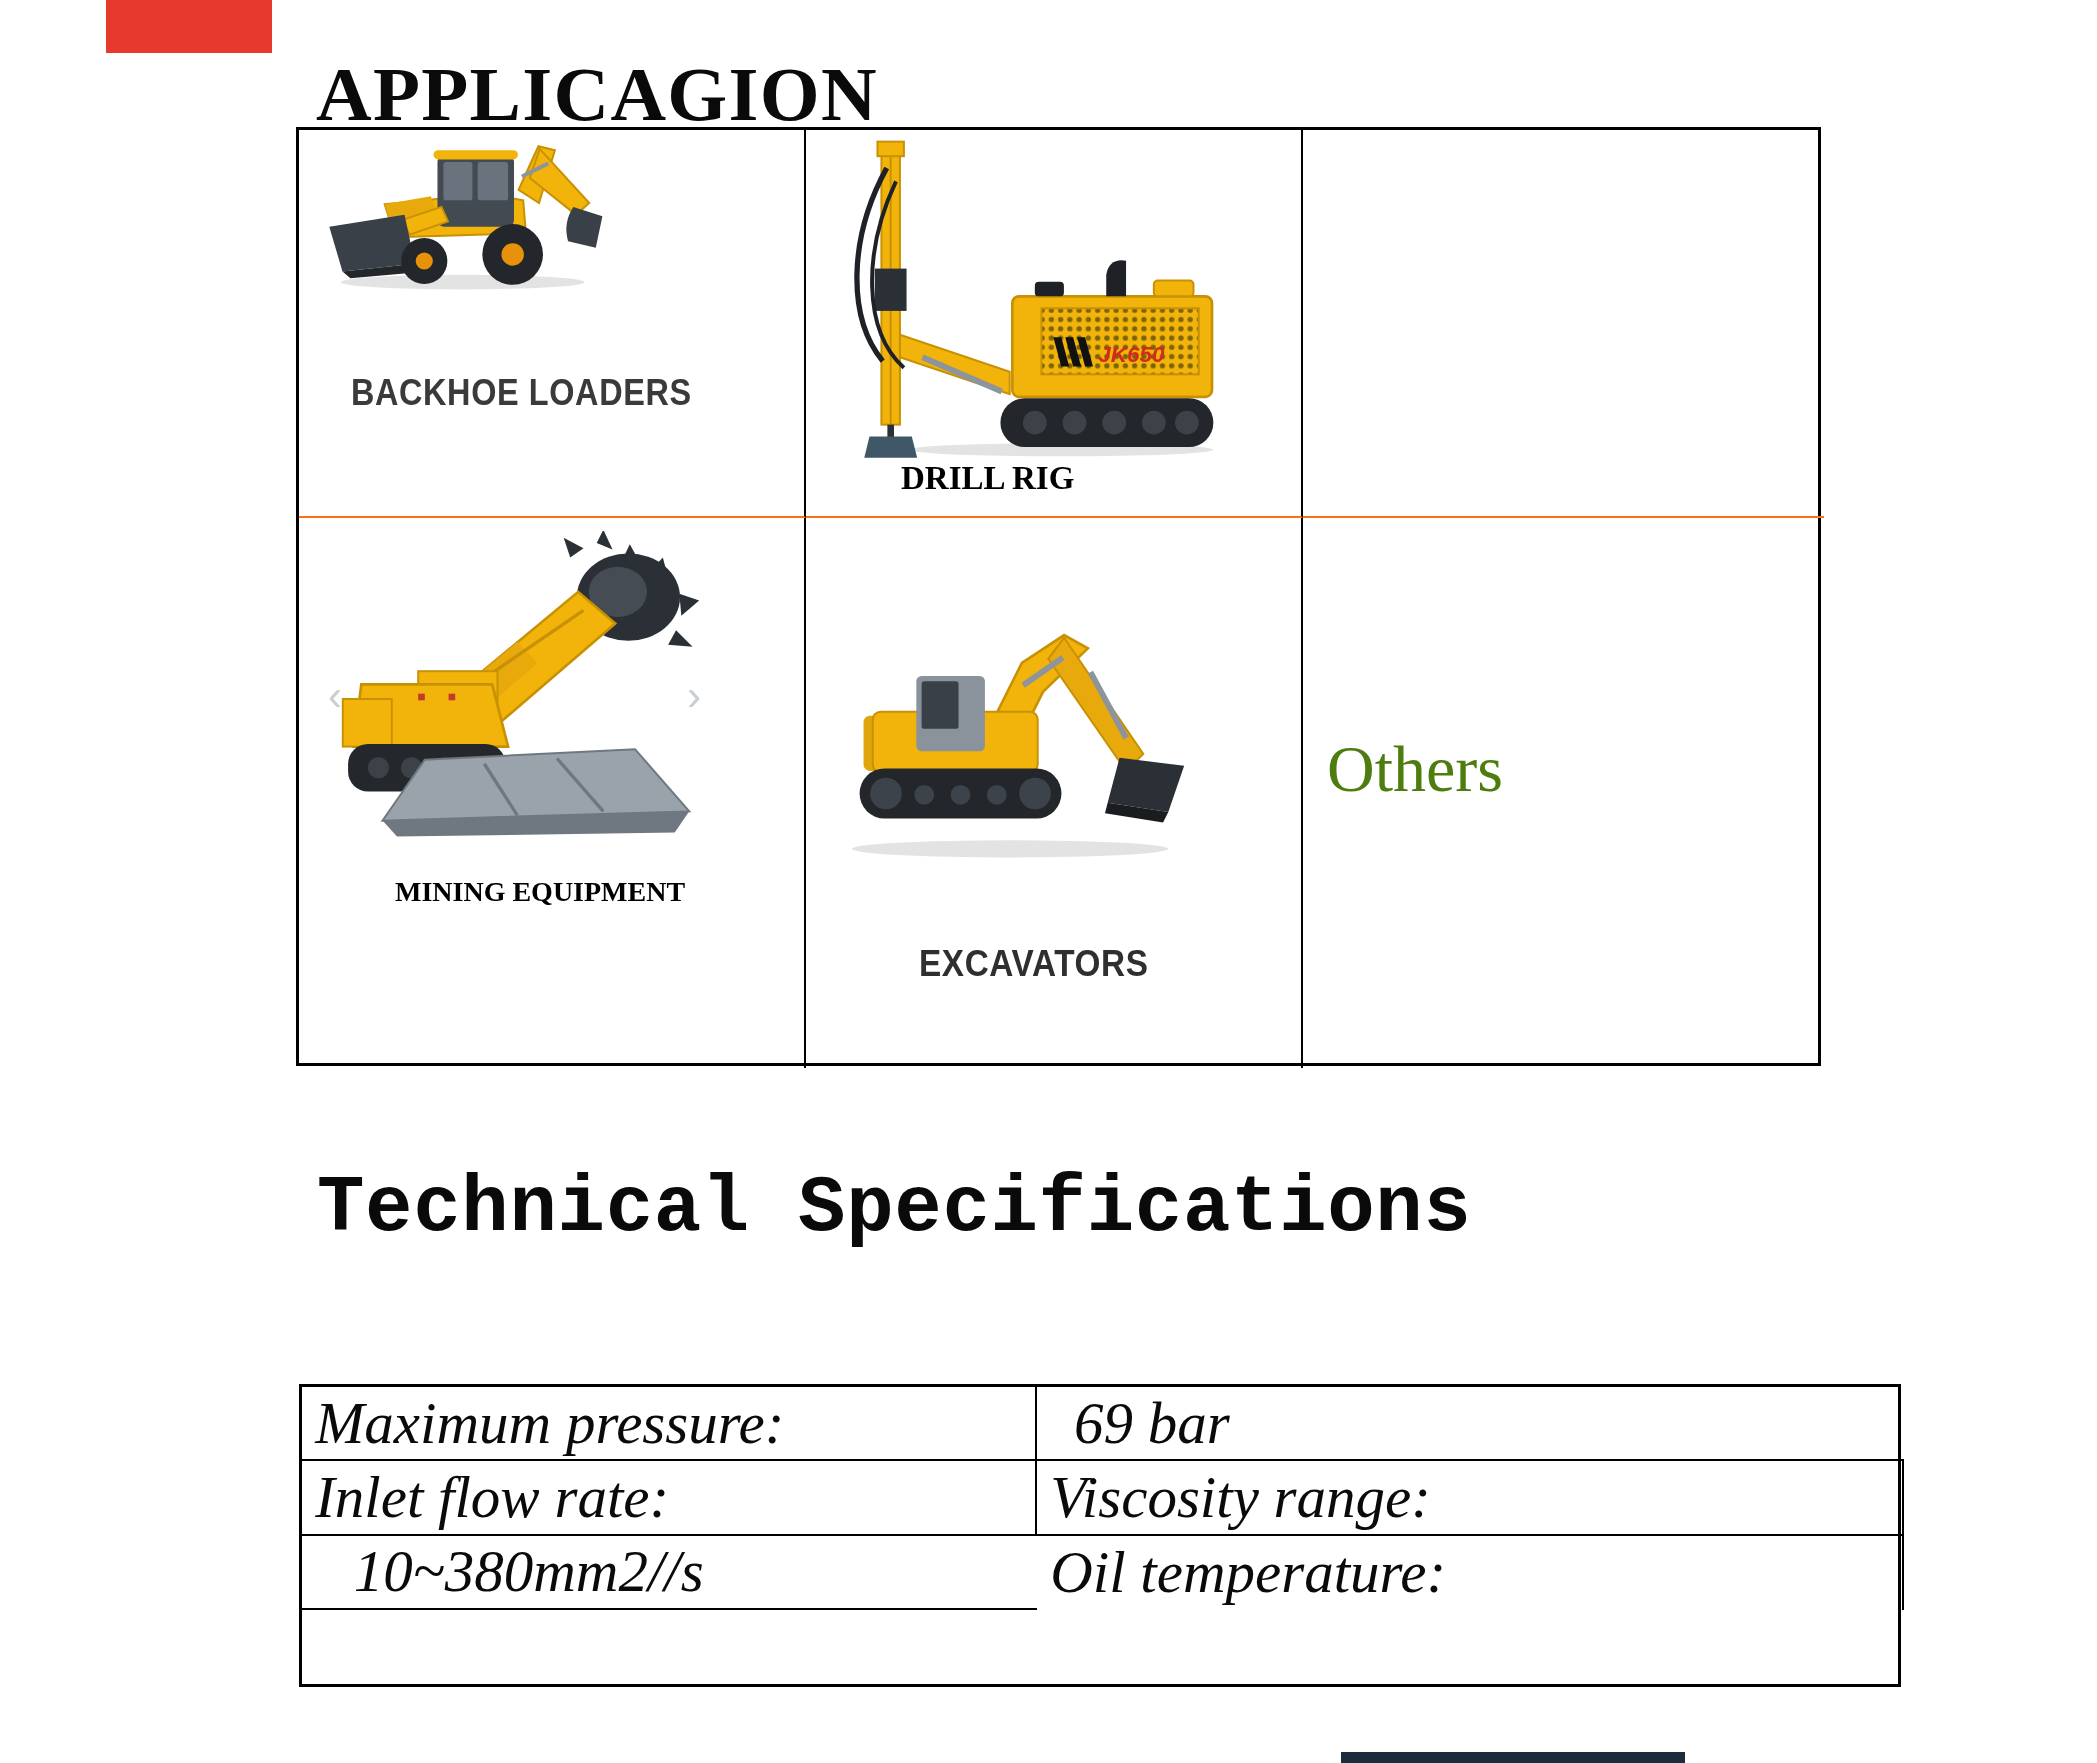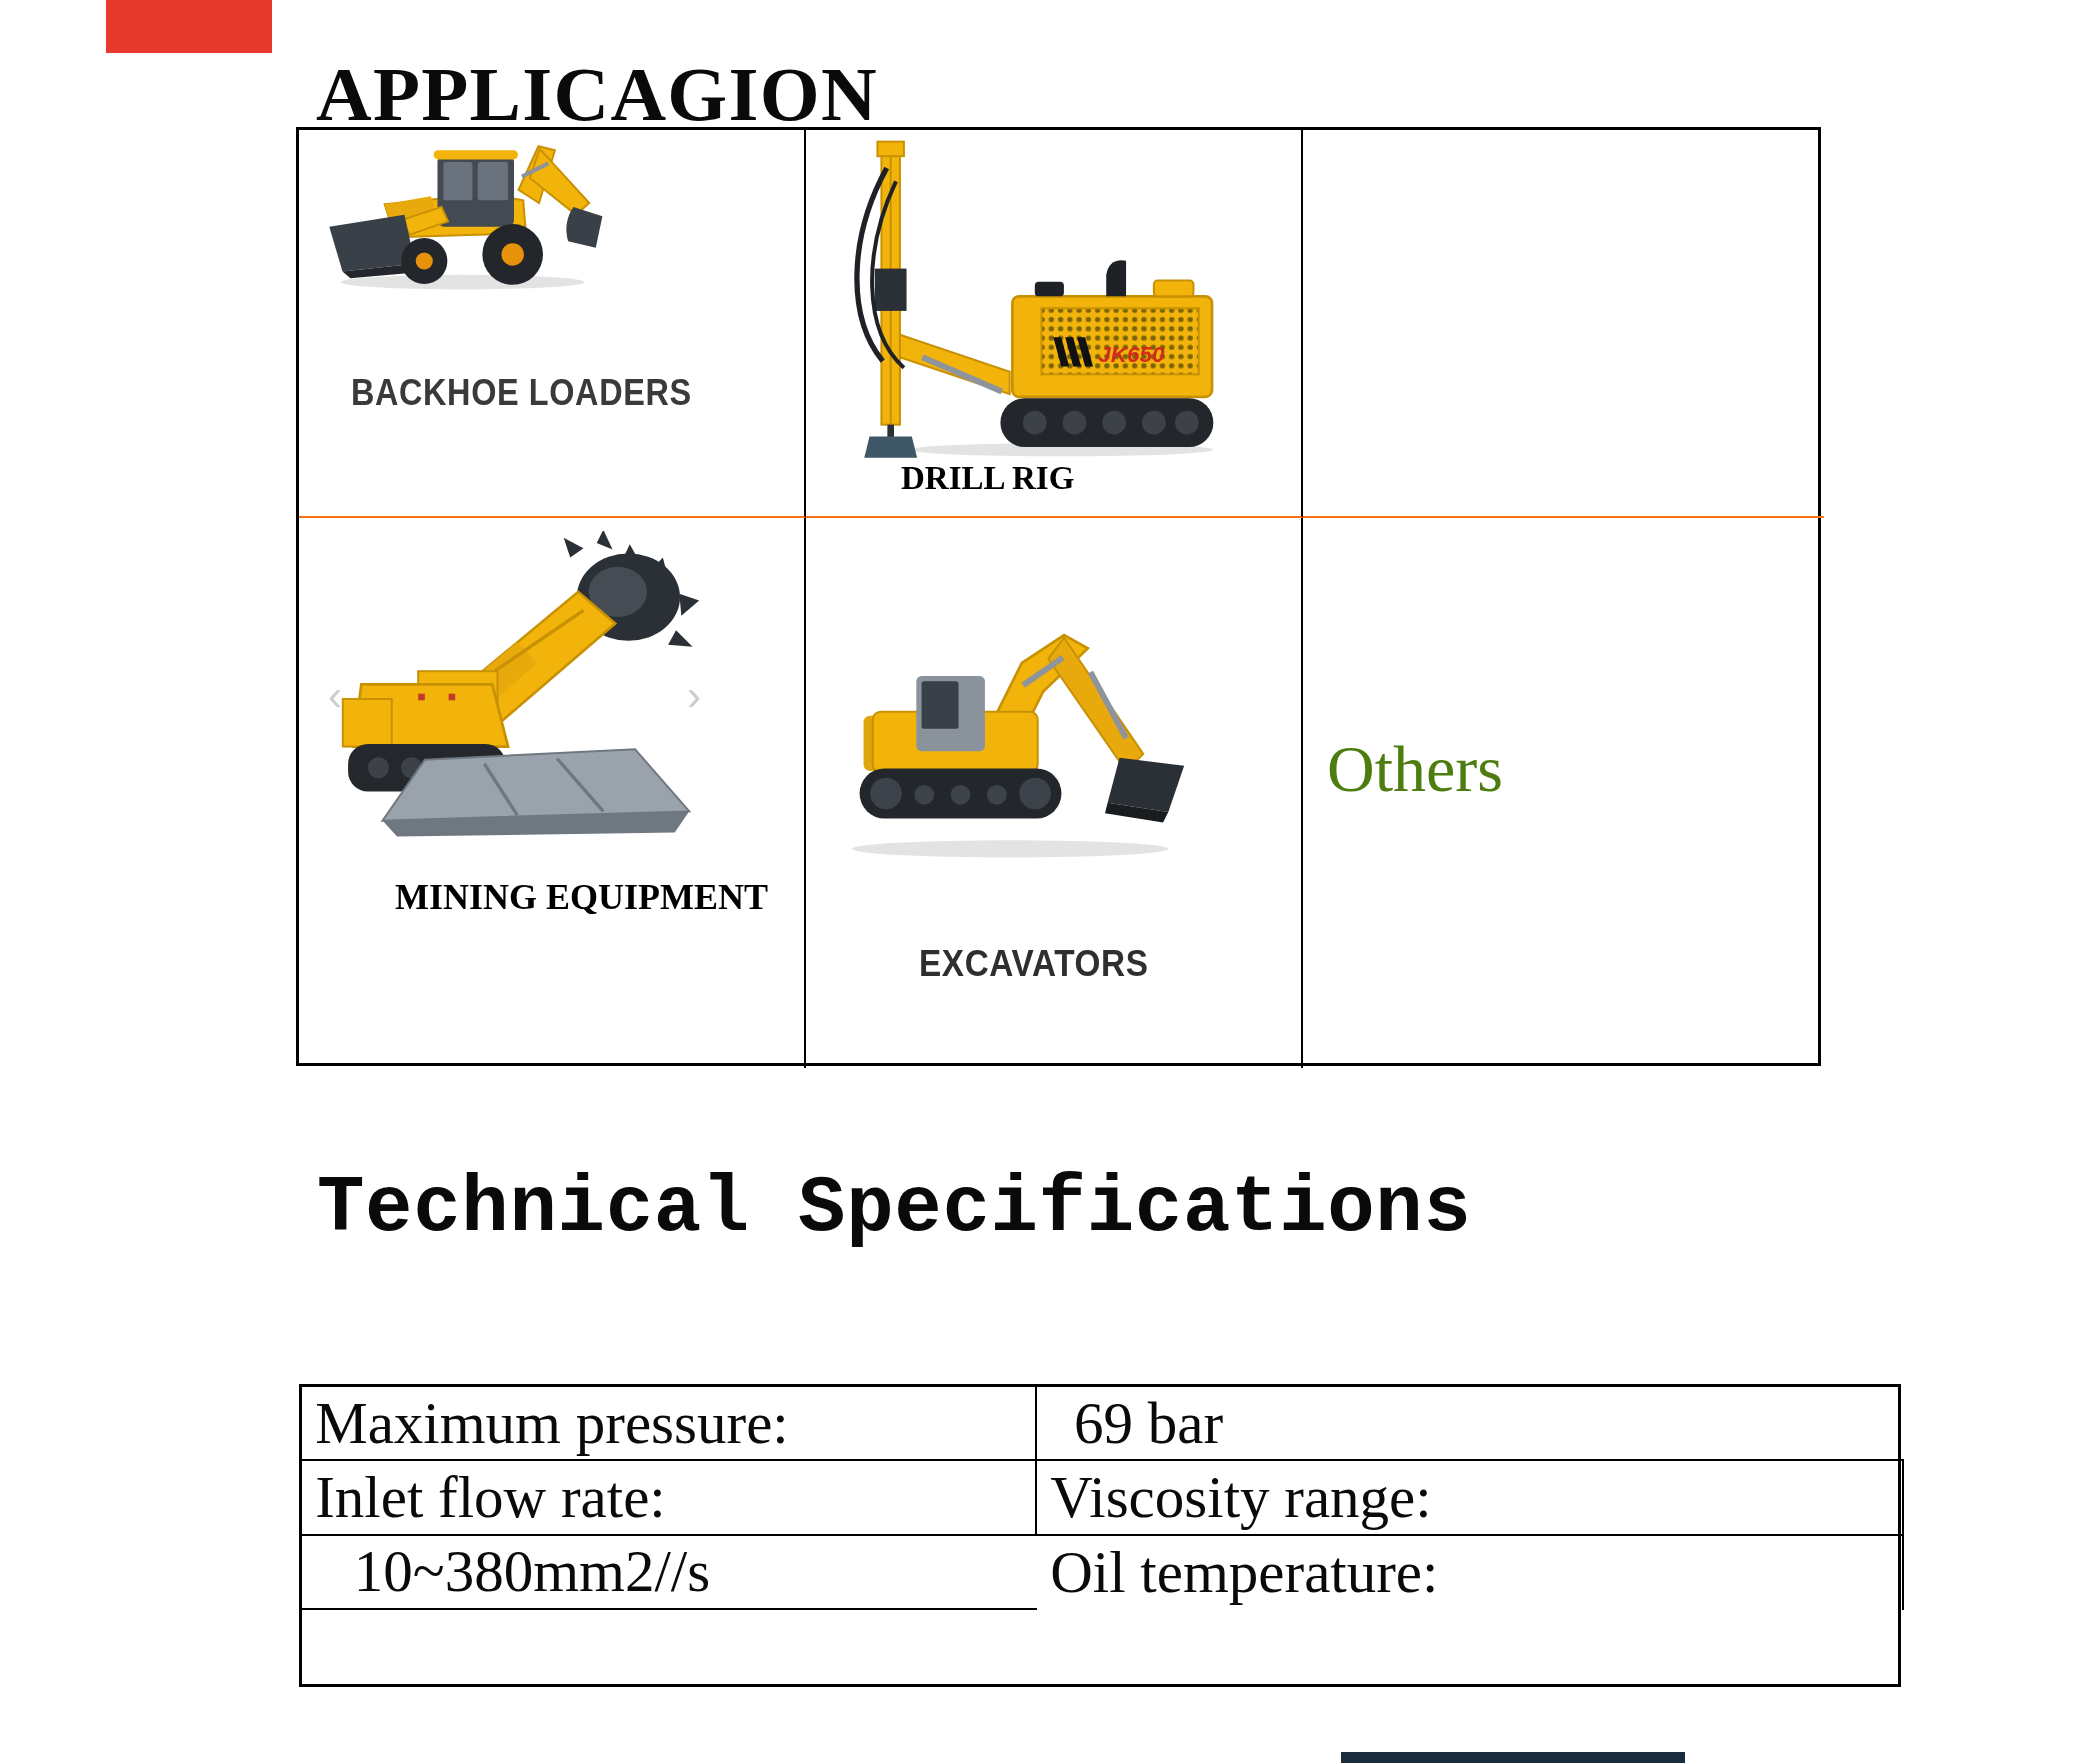--- a/index.html
+++ b/index.html
@@ -31,21 +31,21 @@
                white-space:nowrap;}
   .others-text{position:absolute;left:24px;top:213px;font-size:66px;font-weight:400;color:#4d7c0f;}
 
   .machine{position:absolute;}
   .chev{position:absolute;font-family:"Liberation Sans",sans-serif;font-size:42px;color:#c9ced3;
         font-weight:400;cursor:pointer;line-height:1;}
 
   
   .spec-table{position:absolute;left:299px;top:1384px;width:1602px;height:303px;
               display:grid;grid-template-columns:735px 867px;grid-template-rows:repeat(4,1fr);
-              border:3.3px solid #000;box-sizing:border-box;}
+              border:3.3px solid #000;box-sizing:border-box;font-style:italic;}
   .spec-cell{border-bottom:2px solid #000;box-sizing:border-box;display:flex;align-items:center;
              font-size:59px;font-family:"Liberation Serif",serif;overflow:hidden;}
   .spec-cell.col0{border-right:2px solid #000;padding-left:13.2px;}
   .spec-cell.col1{padding-left:37px;}
   .spec-cell.row3{border-bottom:none;}
   .spec-cell span{white-space:pre;}
 </style>
 </head>
 <body>
 
@@ -164,21 +164,21 @@
         <circle cx="90" cy="358" r="16" fill="#3c4248"></circle>
         <circle cx="140" cy="358" r="16" fill="#3c4248"></circle>
         <circle cx="190" cy="358" r="16" fill="#3c4248"></circle>
         <circle cx="240" cy="358" r="16" fill="#3c4248"></circle>
 
         <polygon points="160,346 478,330 560,424 96,438" fill="#9aa3ac" stroke="#6f7880" stroke-width="3"></polygon>
         <polygon points="96,438 560,424 538,456 118,462" fill="#6f7880"></polygon>
         <line x1="250" y1="352" x2="300" y2="430" stroke="#6f7880" stroke-width="5"></line>
         <line x1="360" y1="344" x2="430" y2="424" stroke="#6f7880" stroke-width="5"></line>
       </svg>
-      <span class="label-serif" style="left:96px;top:358px;font-size:36px;">MINING EQUIPMENT</span>
+      <span class="label-serif" style="left:96px;top:358px;font-size:28px;">MINING EQUIPMENT</span>
     </div>
 
     <div class="app-cell last-row">
       <svg class="machine" style="left:18.5px;top:67px" width="370" height="285" viewBox="0 0 560 432">
         <ellipse cx="280" cy="400" rx="240" ry="13" fill="#e3e3e3"></ellipse>
 
         <polygon points="248,218 298,118 362,76 398,96 330,162 292,238" fill="#f2b40a" stroke="#c89104" stroke-width="4"></polygon>
         <polygon points="362,80 482,256 456,282 338,112" fill="#e8a90c" stroke="#c89104" stroke-width="3"></polygon>
         <line x1="300" y1="152" x2="360" y2="110" stroke="#8d949c" stroke-width="9"></line>
         <line x1="402" y1="132" x2="456" y2="232" stroke="#8d949c" stroke-width="9"></line>

